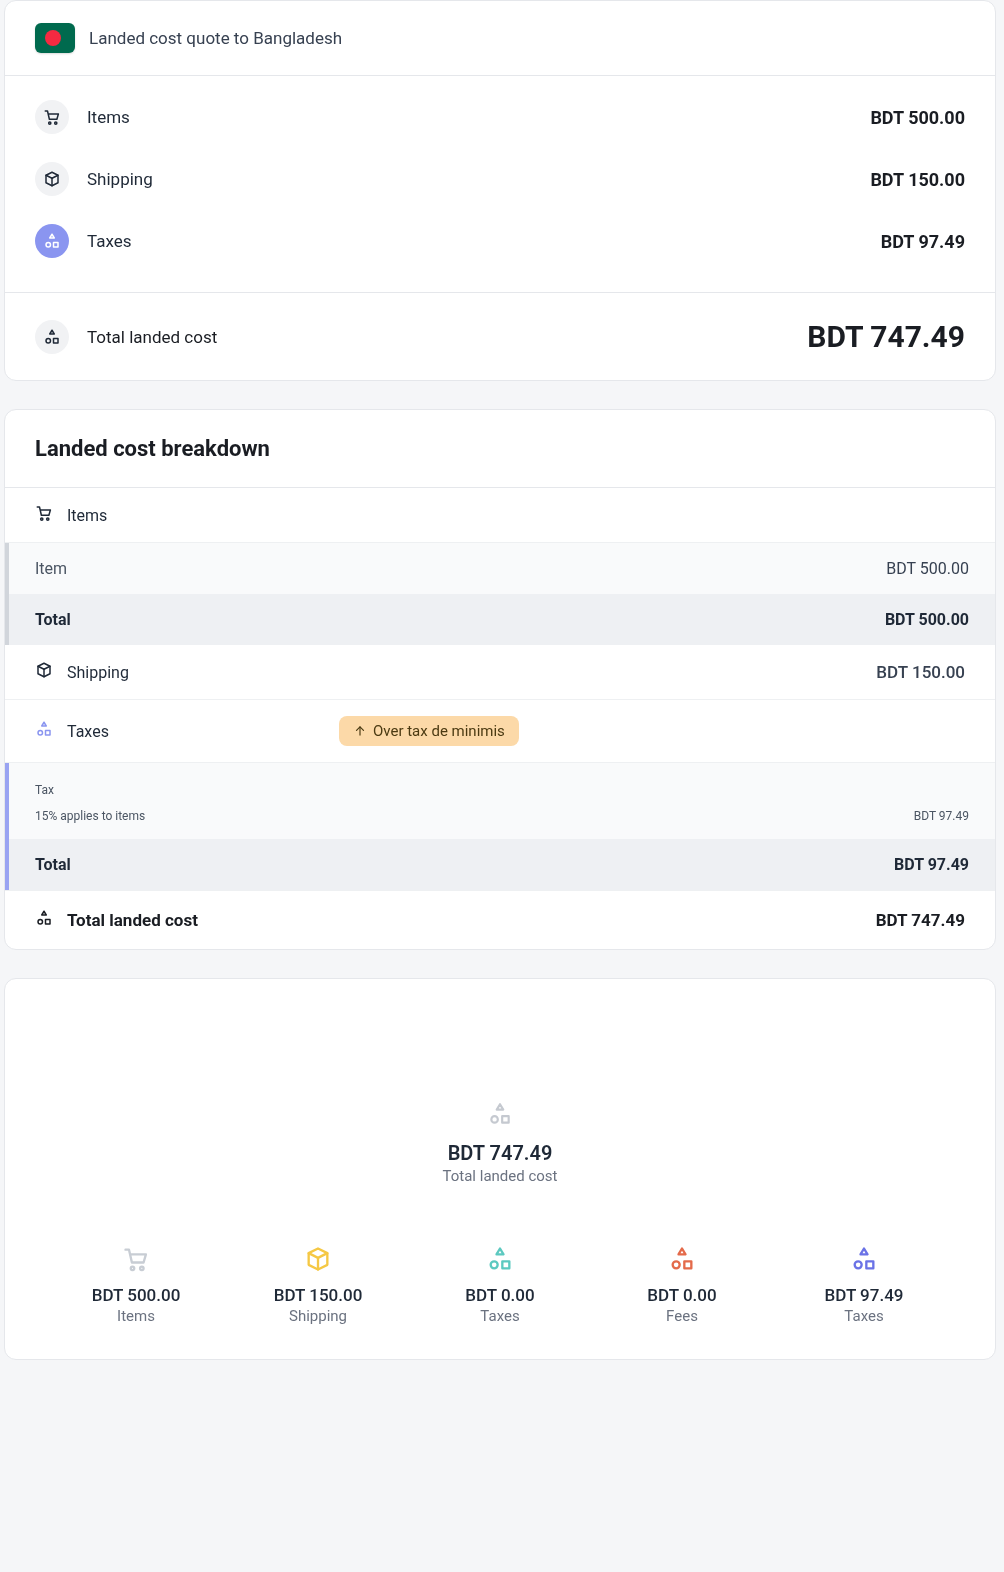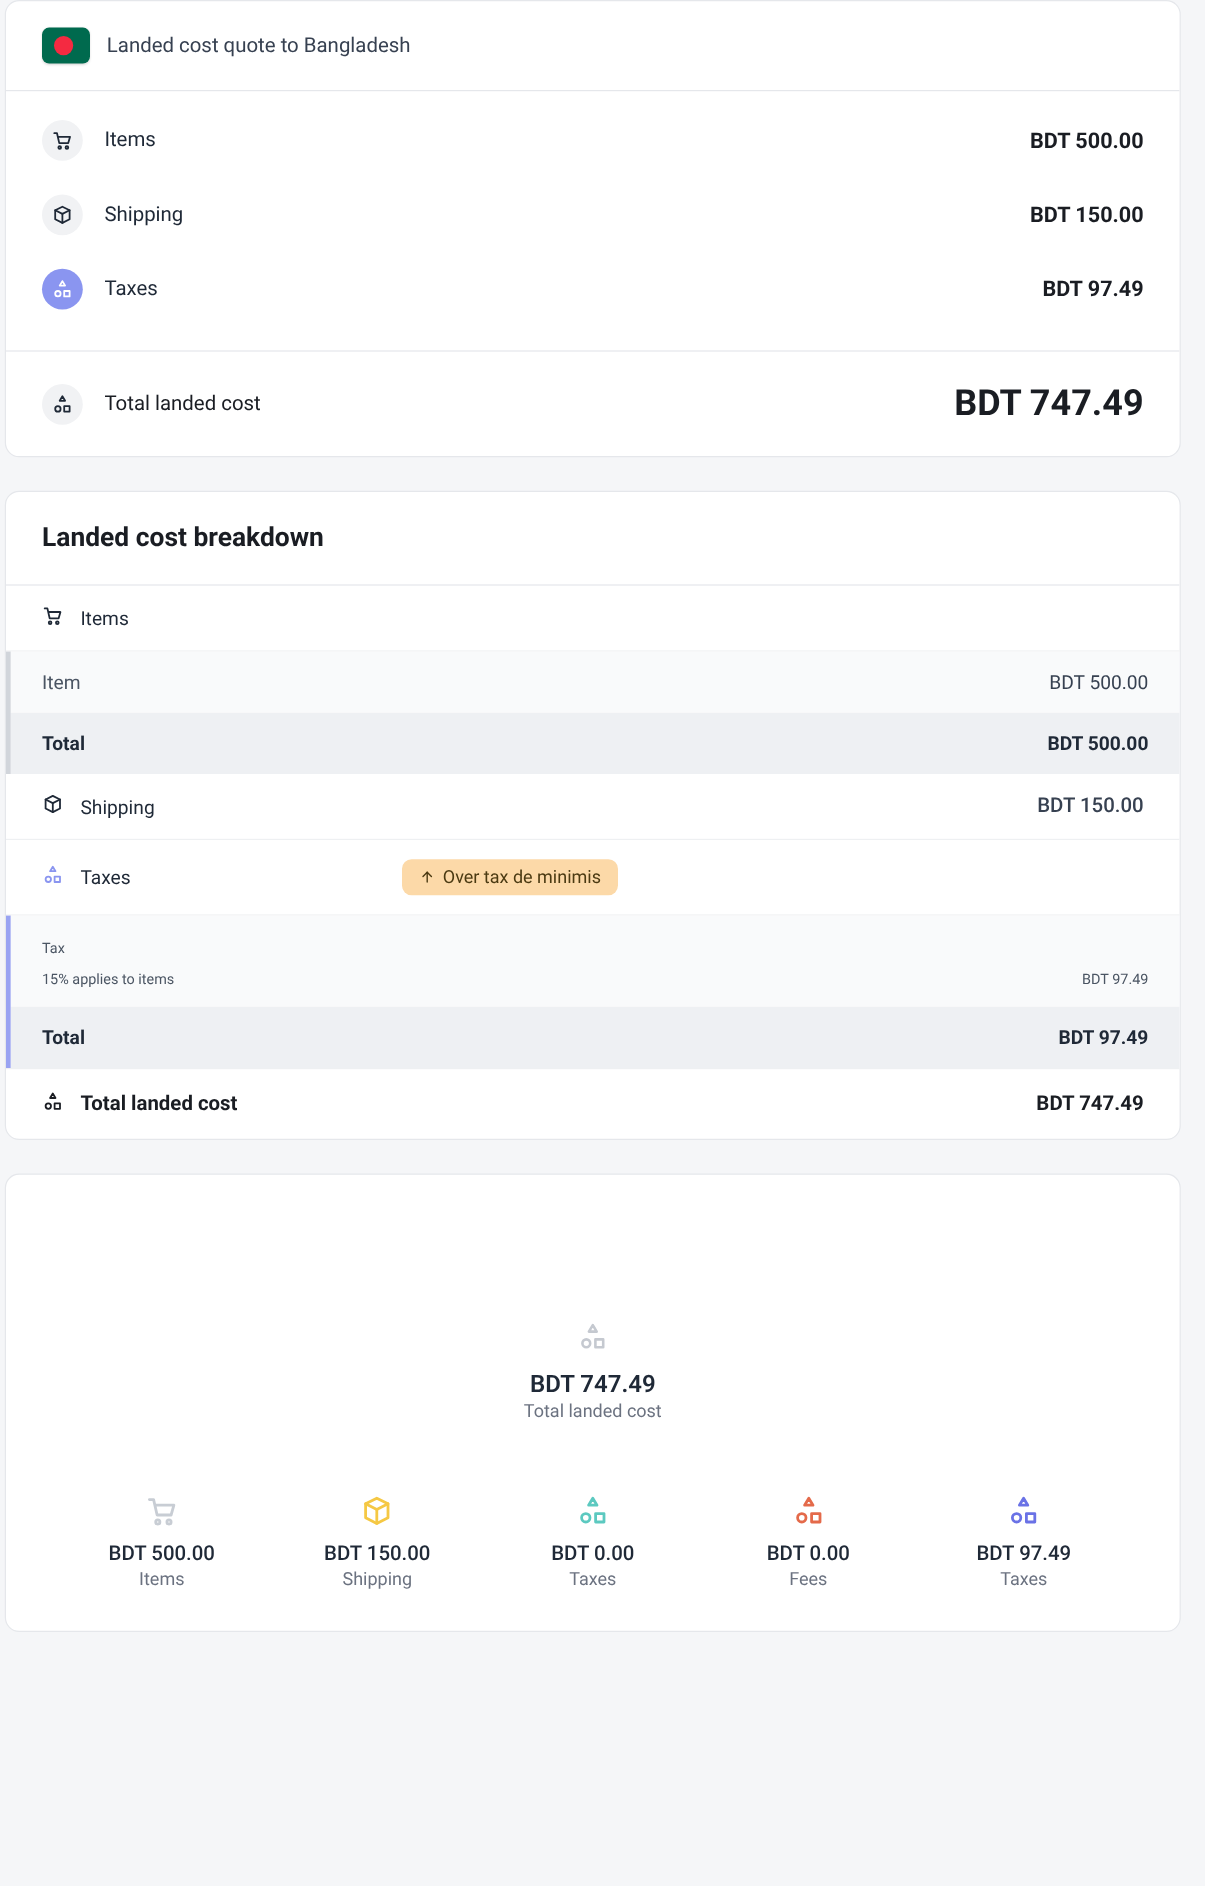--- a/index.html
+++ b/index.html
@@ -7,21 +7,21 @@
     font-family: -apple-system, BlinkMacSystemFont, "Segoe UI", Roboto, Helvetica, Arial, sans-serif;
     background: #f5f6f8;
     color: #1a1d23;
     width: 1004px;
     padding: 0;
   }
   .card {
     background: #fff;
     border: 1px solid #e5e7eb;
     border-radius: 12px;
-    margin: 0 20px 28px 4px;
+    margin: 0 8px 28px 4px;
     overflow: hidden;
   }
   
   .summary-header {
     display: flex;
     align-items: center;
     gap: 14px;
     padding: 22px 30px;
     border-bottom: 1px solid #e5e7eb;
   }

